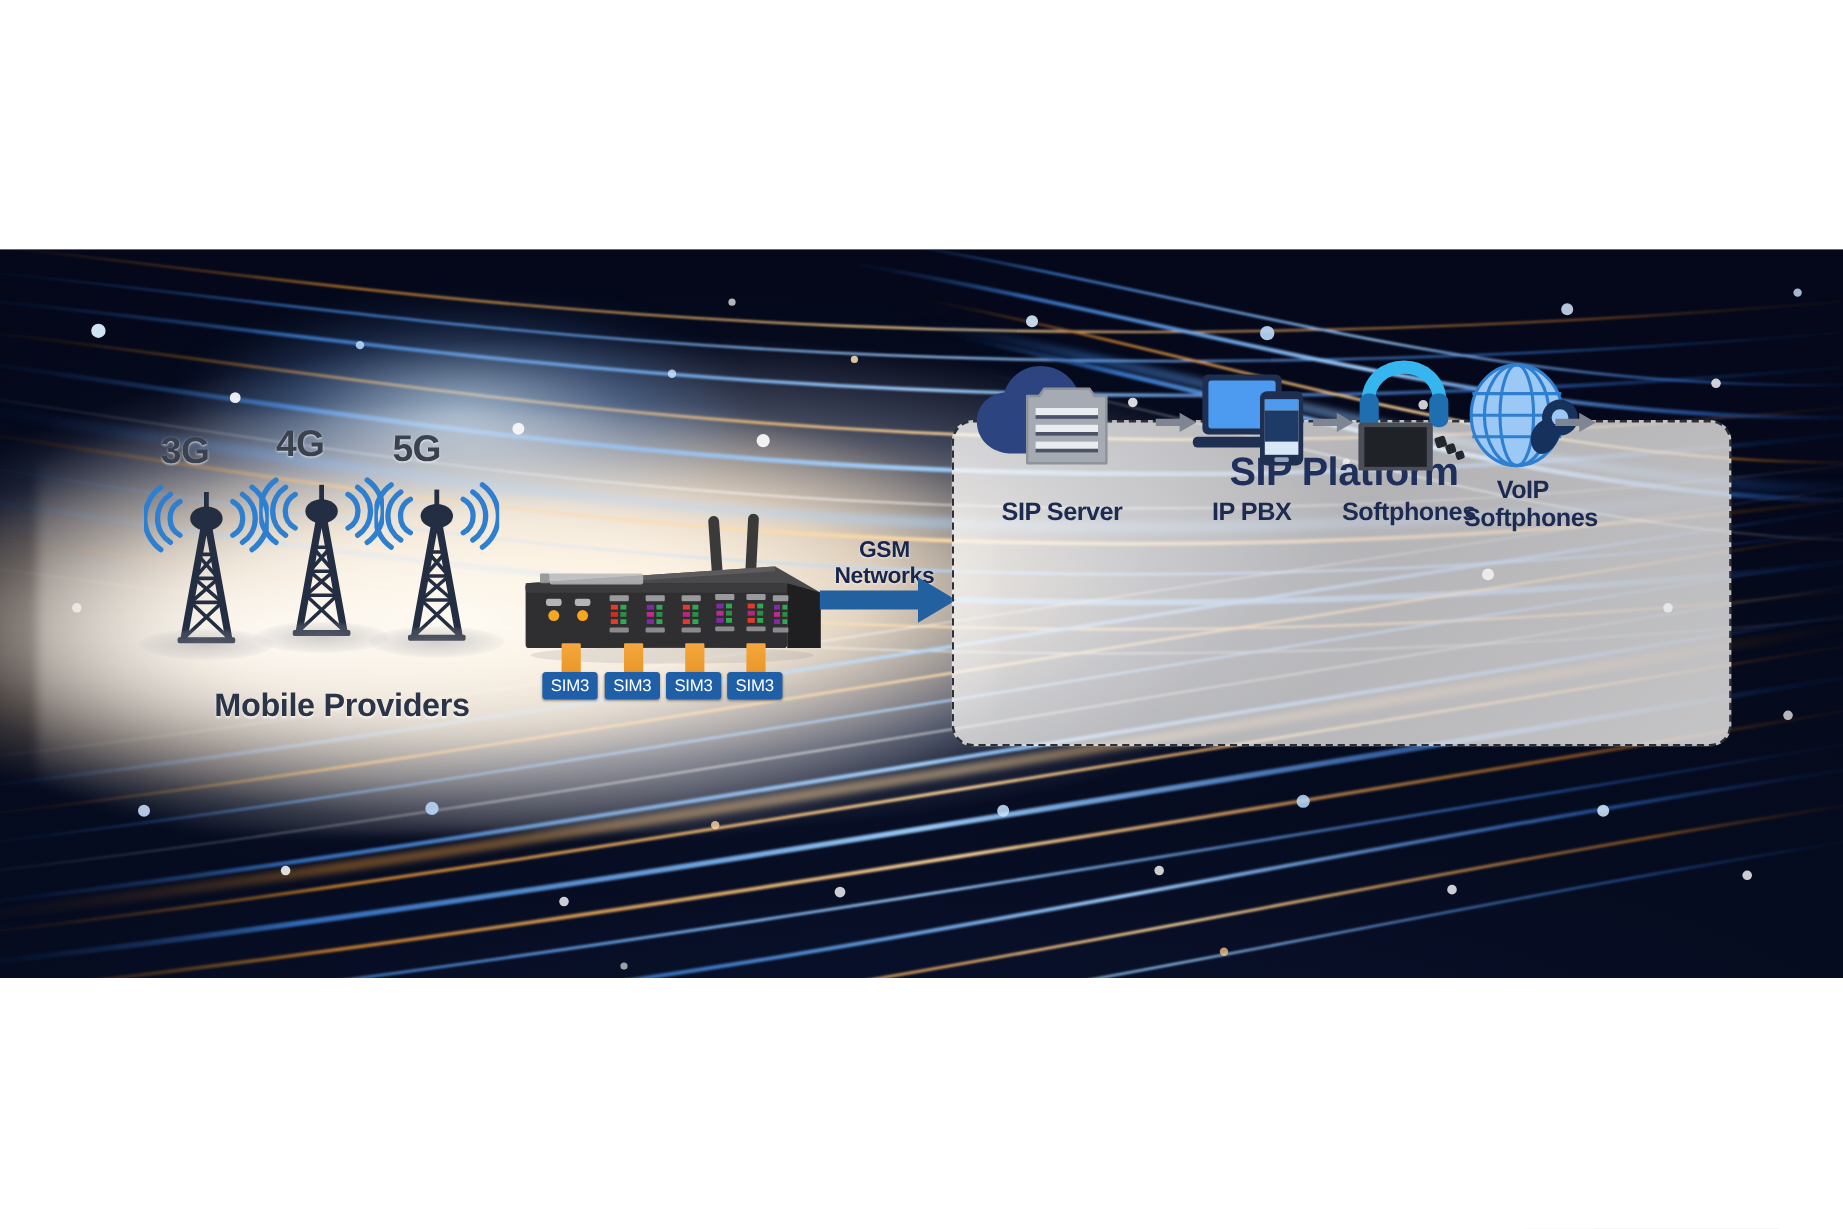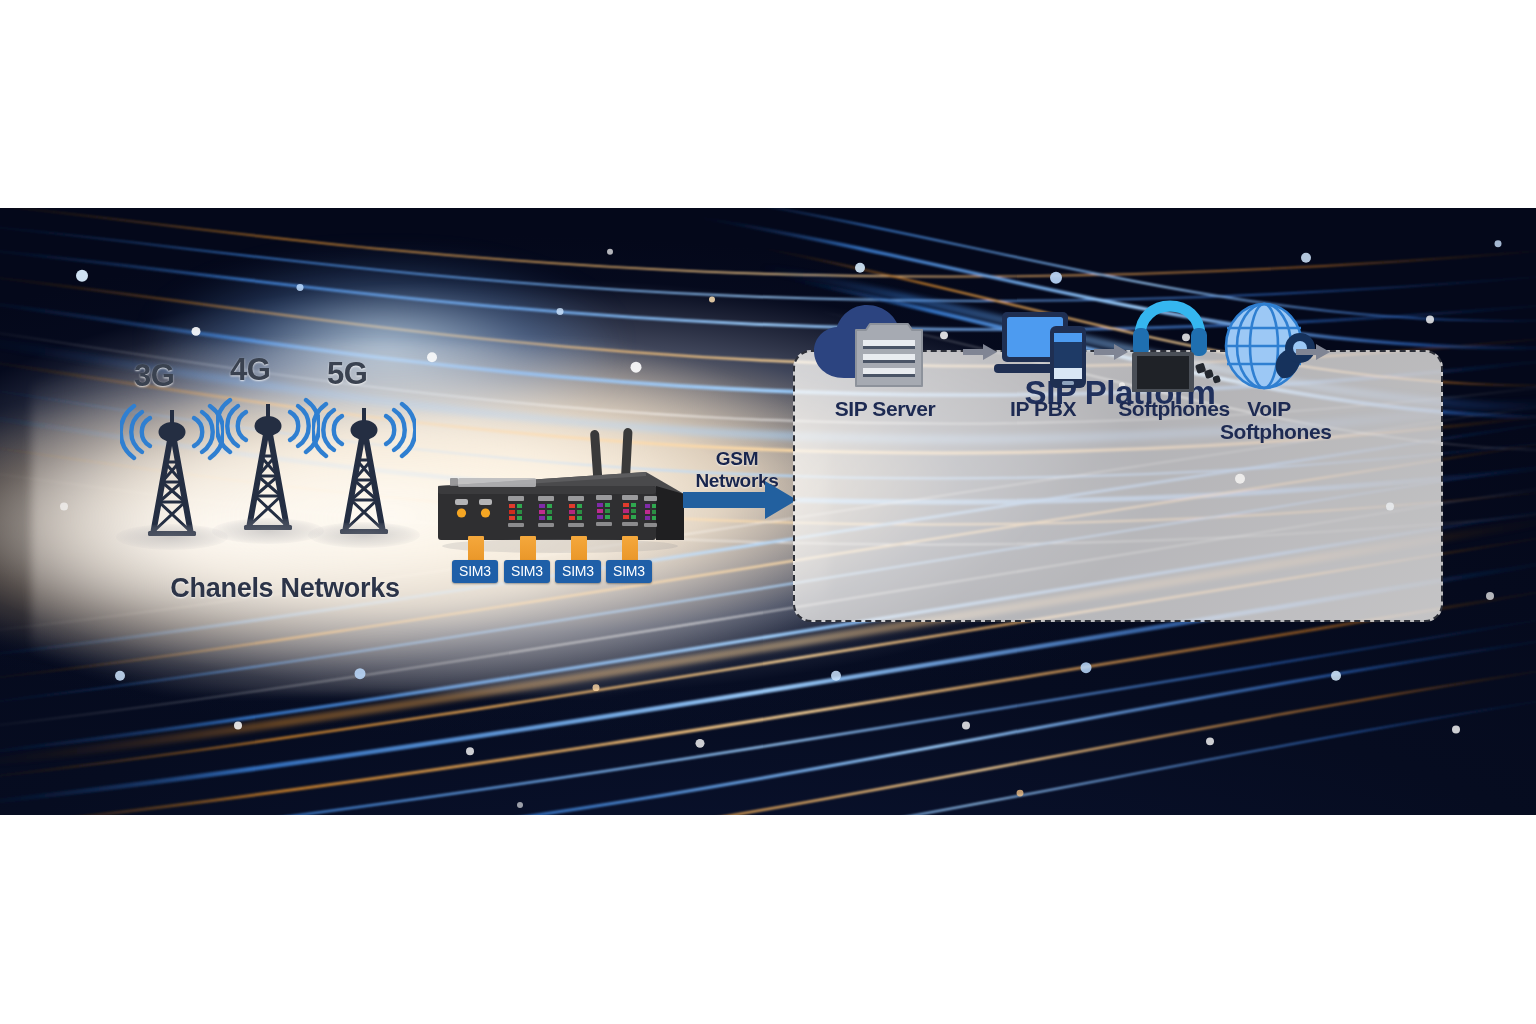--- a/index.html
+++ b/index.html
@@ -99,21 +99,21 @@
     background:linear-gradient(135deg, rgba(252,250,247,0.80) 0%, rgba(247,245,242,0.72) 45%, rgba(250,248,245,0.78) 100%);
   }
   #sip-title{
     position:absolute; left:0; top:22px; width:650px; text-align:center;
     font-size:33px; font-weight:700; color:#20305c; letter-spacing:-0.4px;
   }
   .node{ position:absolute; top:92px; text-align:center; }
   .node-icon{ position:relative; width:100%; height:92px; }
   .node-label{
     font-size:21px; font-weight:700; color:#1d2a52; letter-spacing:-0.4px;
-    line-height:1.08; margin-top:6px; white-space:nowrap;
+    line-height:1.08; margin-top:24px; white-space:nowrap;
   }
   .node-label.two-line{ white-space:normal; }
   .mini-arrow{ position:absolute; top:136px; width:34px; height:16px; }
 </style>
 </head>
 <body>
 
 <div id="canvas">
 
   <div id="banner">
@@ -307,21 +307,21 @@
               <path d="M47,44 L30,138 L36,138 L52,50 L68,138 L74,138 L57,44 Z"></path>
               <rect x="28" y="135" width="48" height="5" rx="1.5"></rect>
             </g>
             <g stroke="#242e42" stroke-width="3" fill="none">
               <path d="M44.5,66 L59.5,66 M42,86 L62,86 M39,106 L65,106"></path>
               <path d="M44.5,66 L62,86 M59.5,66 L42,86 M42,86 L65,106 M62,86 L39,106 M39,106 L70,135 M65,106 L34,135"></path>
             </g>
           </svg>
         </div>
 
-        <div id="mobile-caption">Chanels Networks</div>
+        <div id="mobile-caption">Mobile Providers</div>
       </div>
 
       <div id="gateway-group">
         <svg viewBox="0 0 260 170" width="260" height="170" style="position:absolute;left:0;top:0;">
 
           <g fill="#3a3a3a">
             <rect x="160" y="2" width="9" height="60" rx="4.5" transform="rotate(-4 164 32)"></rect>
             <rect x="190" y="0" width="9" height="62" rx="4.5" transform="rotate(3 194 31)"></rect>
           </g>
 

